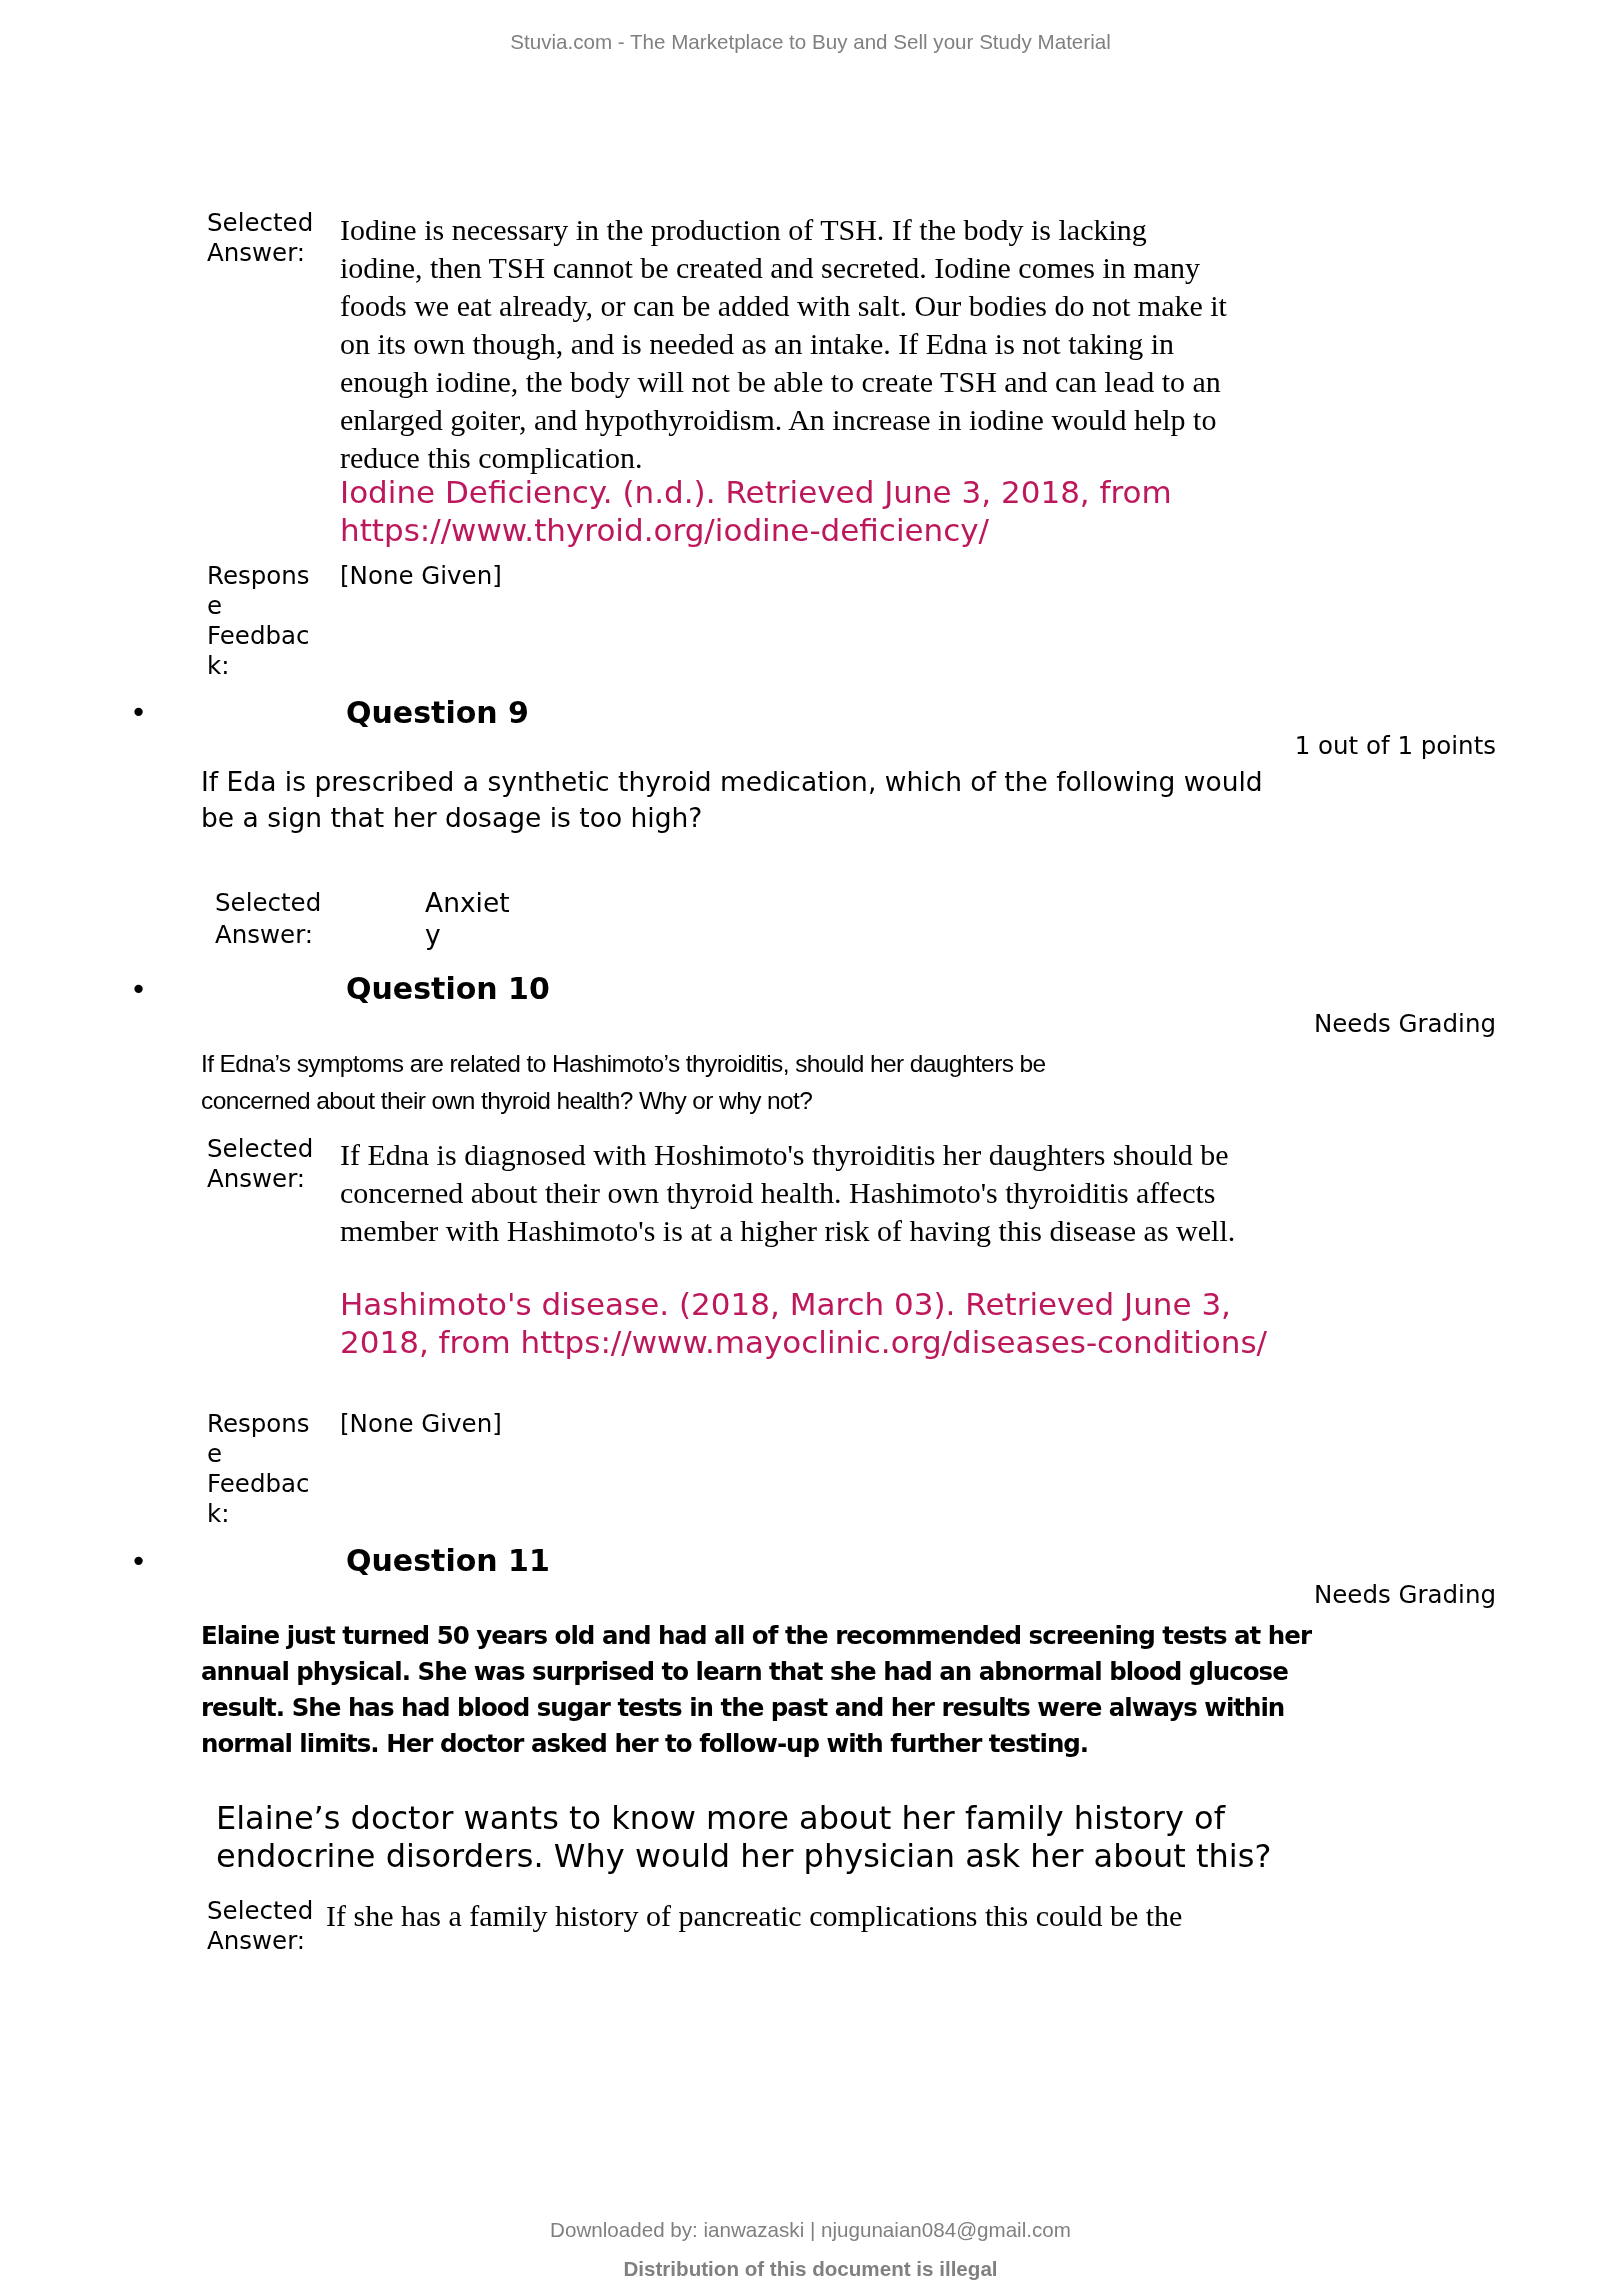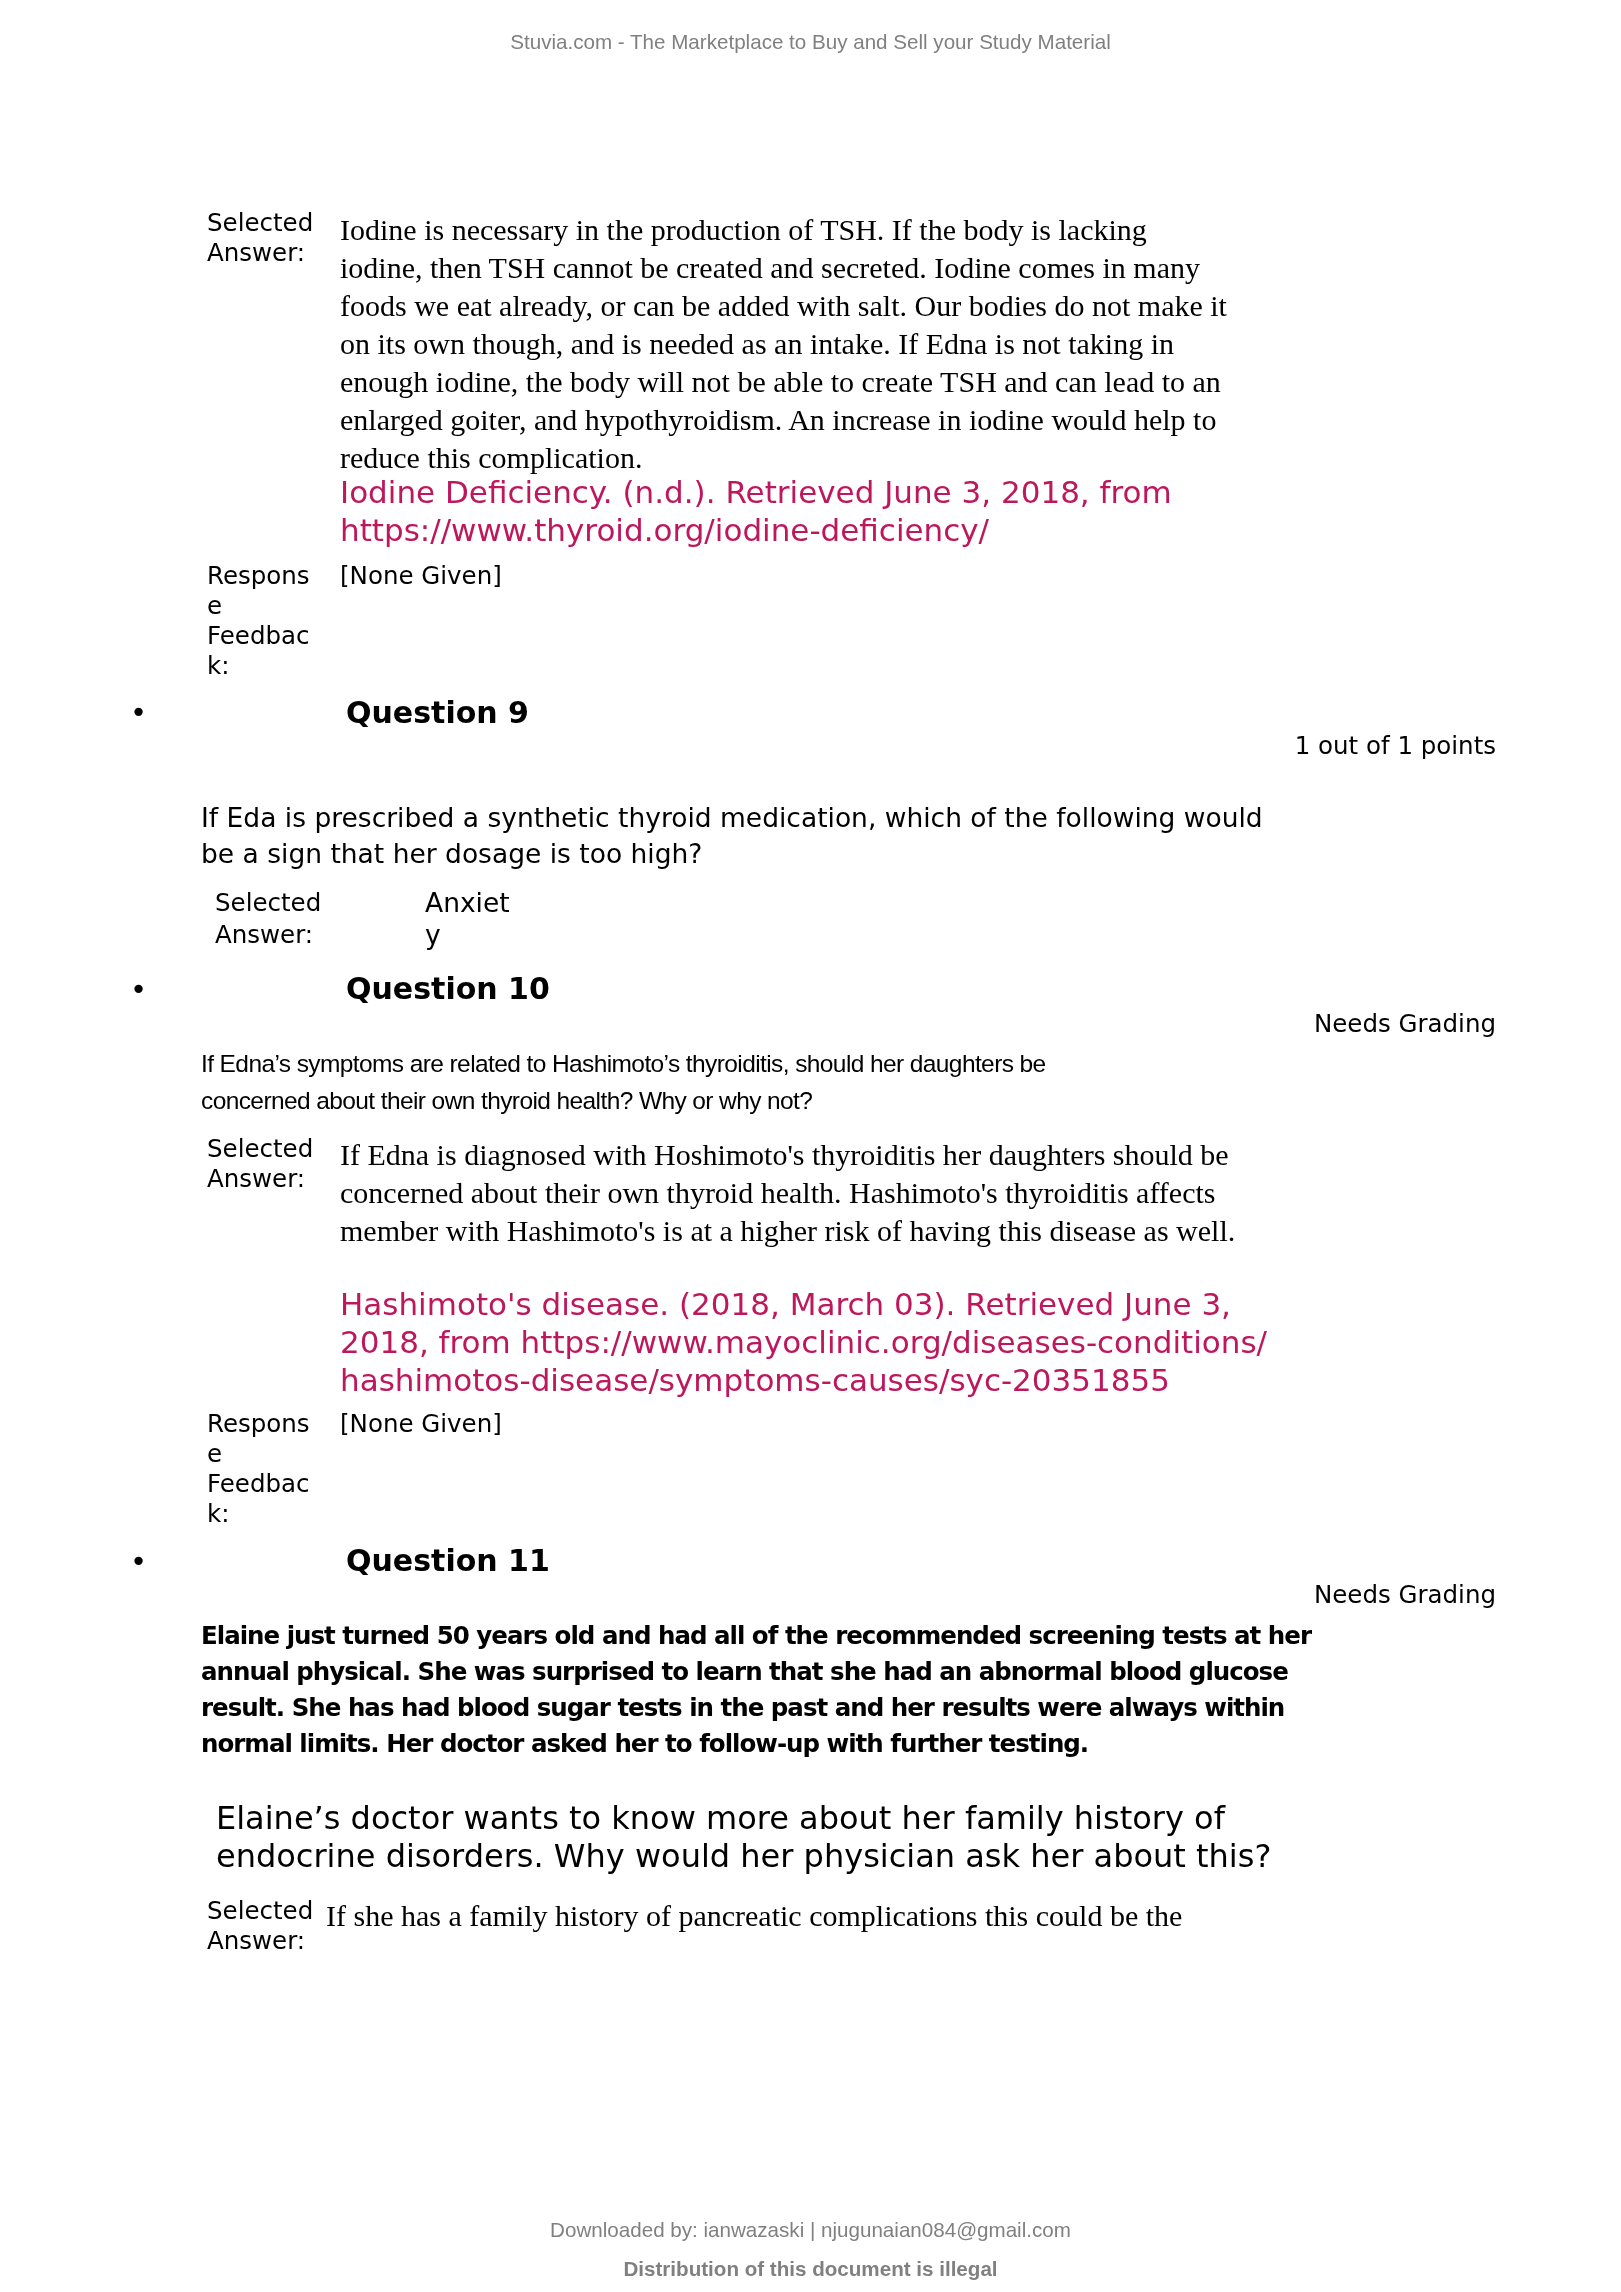--- a/index.html
+++ b/index.html
@@ -6,21 +6,21 @@
   body { width: 1621px; height: 2293px; position: relative; overflow: hidden; color: #000; font-family: "DejaVu Sans", sans-serif; }
   .abs { position: absolute; }
   .watermark { color: #808080; font-family: "Liberation Sans", sans-serif; font-size: 20.6px; text-align: center; width: 1621px; left: 0; margin-top: 6px; }
   .label { font-family: "DejaVu Sans", sans-serif; font-size: 24.5px; line-height: 30px; color: #000; }
   .serif-answer { font-family: "Liberation Serif", serif; font-size: 30px; line-height: 38px; color: #000; }
   .cite { font-family: "DejaVu Sans", sans-serif; font-size: 31px; line-height: 38px; color: #be185d; }
   .none-given { font-family: "DejaVu Sans", sans-serif; font-size: 24.5px; line-height: 30px; }
   .bullet { font-size: 29px; line-height: 29px; }
   .qtitle { font-family: "DejaVu Sans", sans-serif; font-weight: bold; font-size: 30px; line-height: 35px; }
   .score { font-family: "DejaVu Sans", sans-serif; font-size: 24.5px; line-height: 29px; text-align: right; width: 392px; }
-  .qtext { font-family: "DejaVu Sans", sans-serif; font-size: 26.5px; line-height: 36px; margin-top: 36px; }
+  .qtext { font-family: "DejaVu Sans", sans-serif; font-size: 26.5px; line-height: 36px; }
   .qtext-narrow { font-family: Liberation Sans, sans-serif; font-size: 24.5px; line-height: 37px; letter-spacing: -0.6px; }
   .qtext-bold { font-family: "DejaVu Sans", sans-serif; font-weight: bold; font-size: 24.5px; line-height: 36px; letter-spacing: -1px; }
   .qtext-large { font-family: "DejaVu Sans", sans-serif; font-size: 32px; line-height: 38px; }
 </style>
 </head>
 <body>
 
 <div class="abs watermark" style="top:23.5px;">Stuvia.com - The Marketplace to Buy and Sell your Study Material</div>
 
 <div class="abs label" style="left:207px; top:208px;">
@@ -76,21 +76,20 @@
   <div>Answer:</div>
 </div>
 <div class="abs serif-answer" style="left:340px; top:1136px; width:1029px;">
   <div>If Edna is diagnosed with Hoshimoto's thyroiditis her daughters should be</div>
   <div>concerned about their own thyroid health. Hashimoto's thyroiditis affects</div>
   <div>member with Hashimoto's is at a higher risk of having this disease as well.</div>
 </div>
 <div class="abs cite" style="left:340px; top:1285px; width:1039px;">
   <div>Hashimoto's disease. (2018, March 03). Retrieved June 3,</div>
   <div>2018, from https://www.mayoclinic.org/diseases-conditions/</div>
-  <div>hashimotos-disease/symptoms-causes/syc-20351855</div>
 </div>
 <div class="abs label" style="left:207px; top:1409px;">
   <div>Respons</div>
   <div>e</div>
   <div>Feedbac</div>
   <div>k:</div>
 </div>
 <div class="abs none-given" style="left:340px; top:1409px;">[None Given]</div>
 
 <div class="abs bullet" style="left:130px; top:1547px;">•</div>

